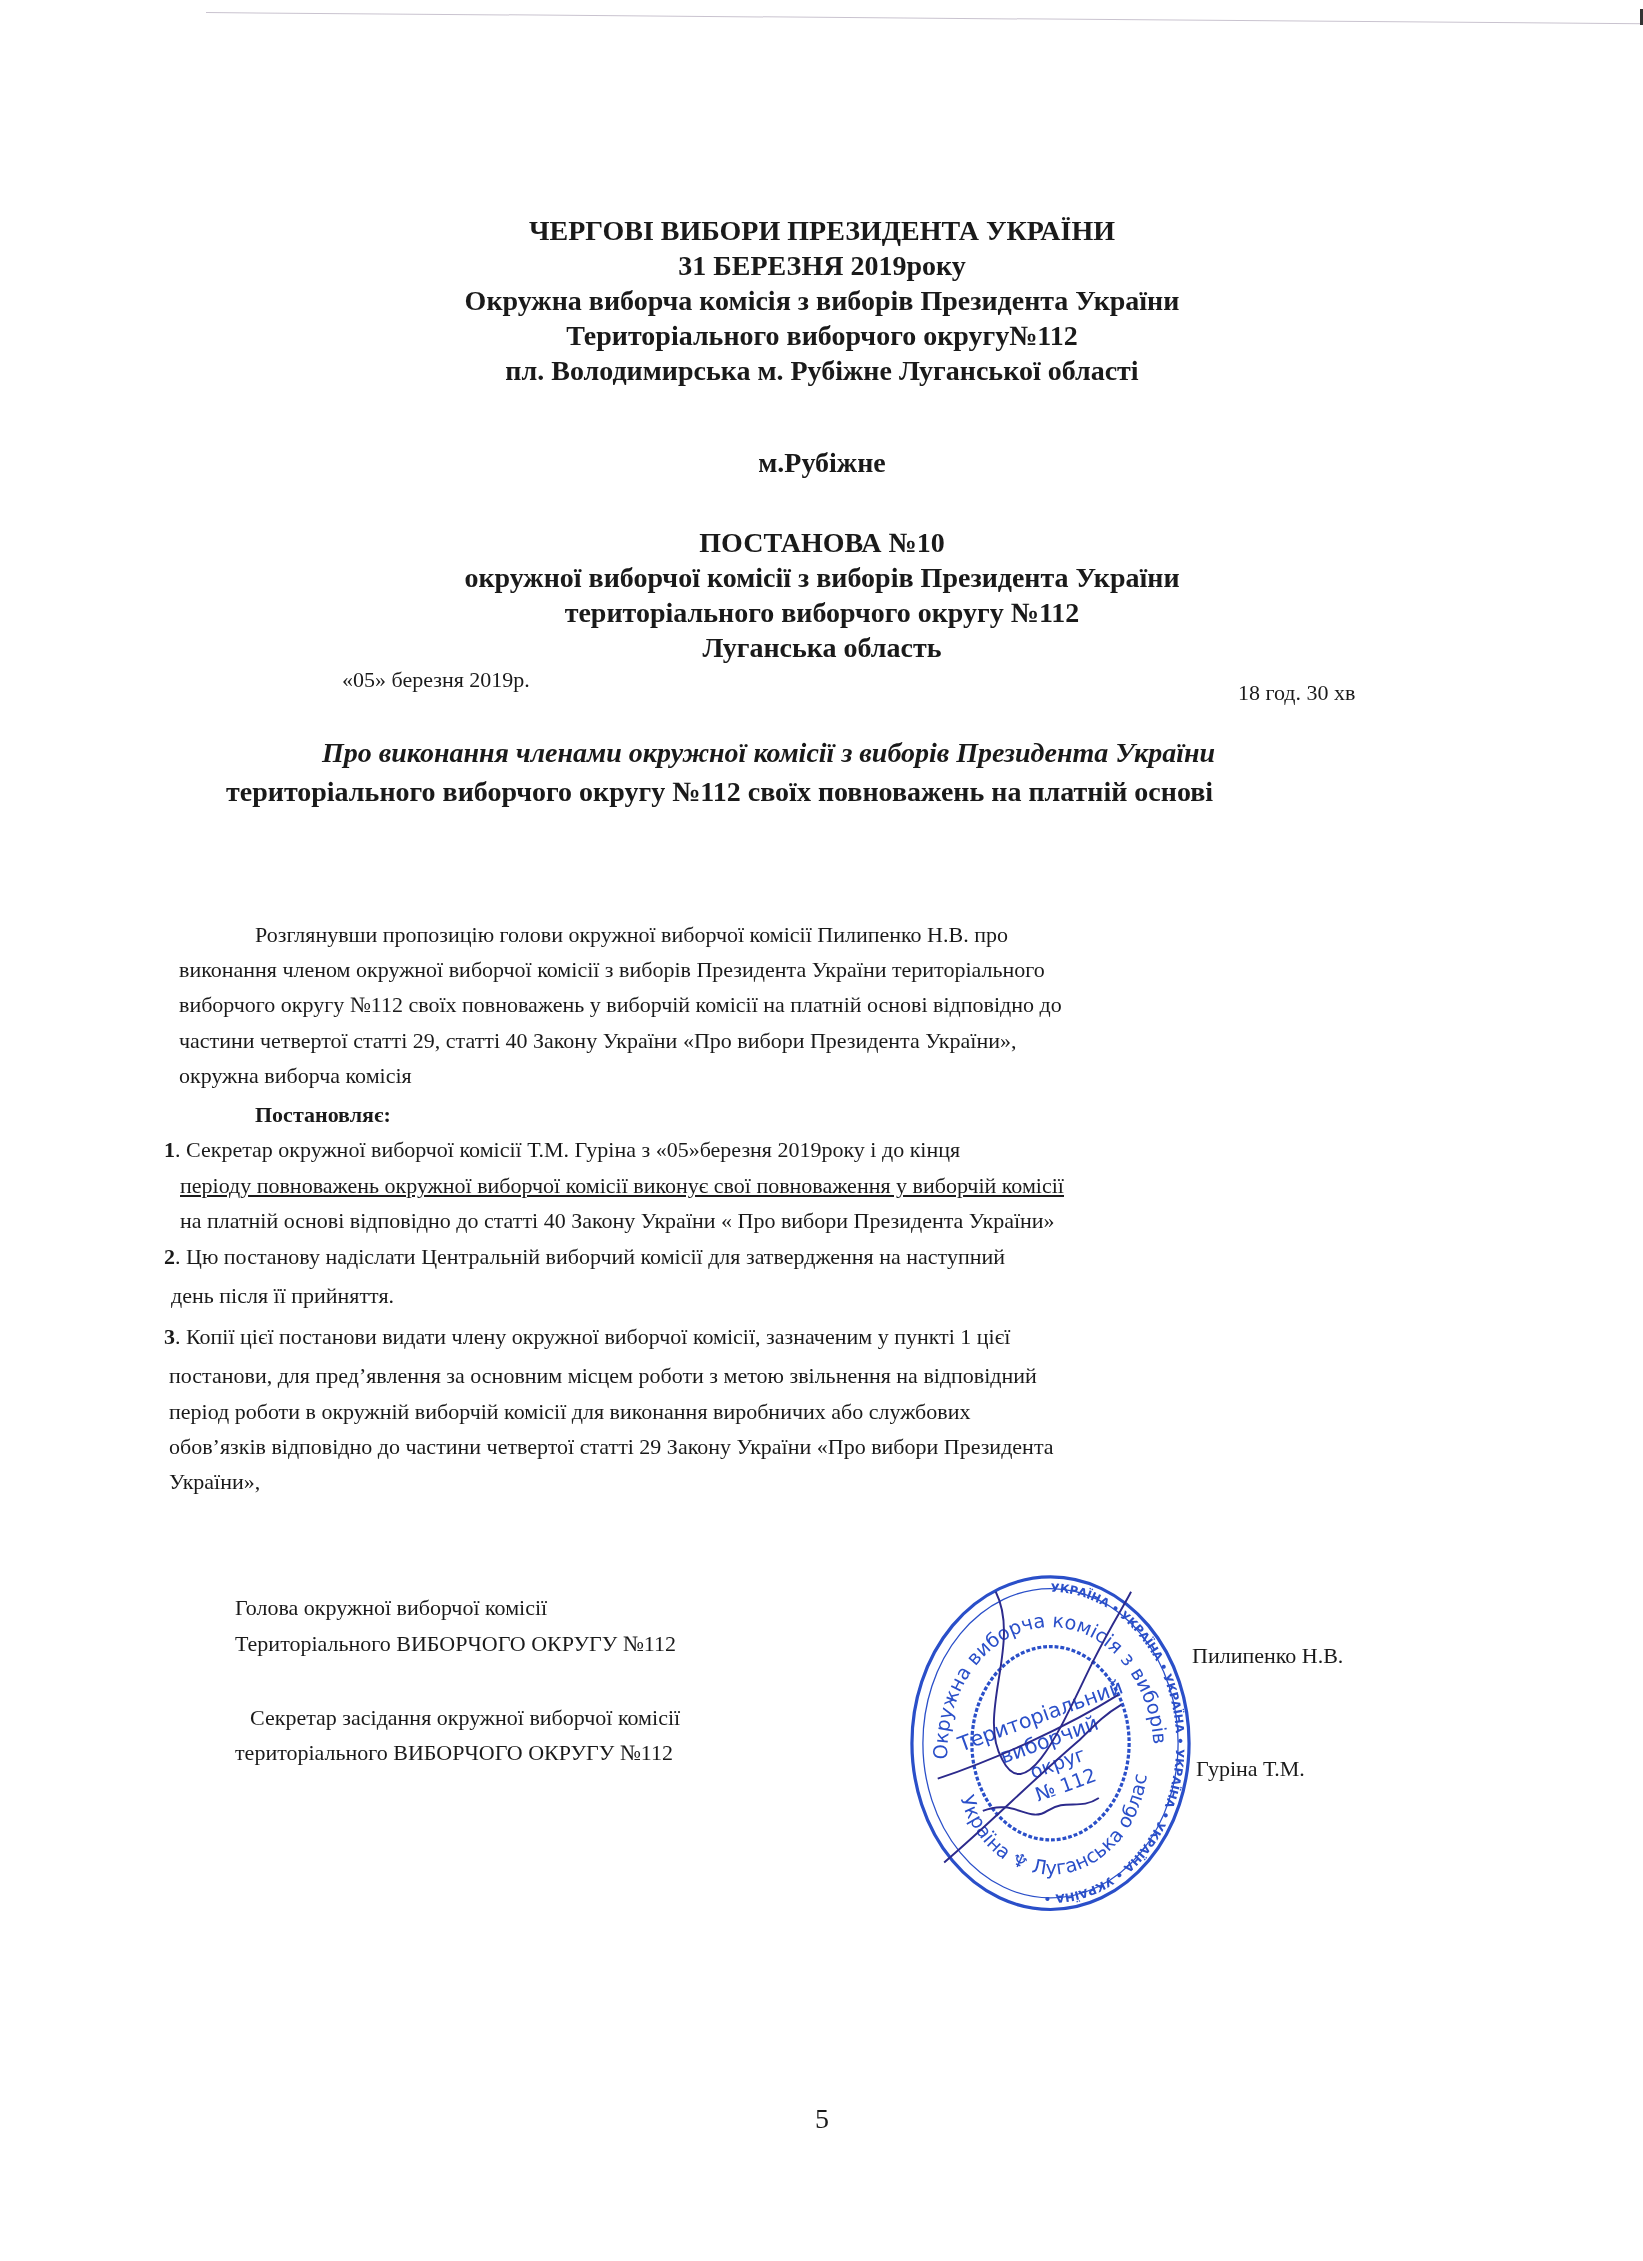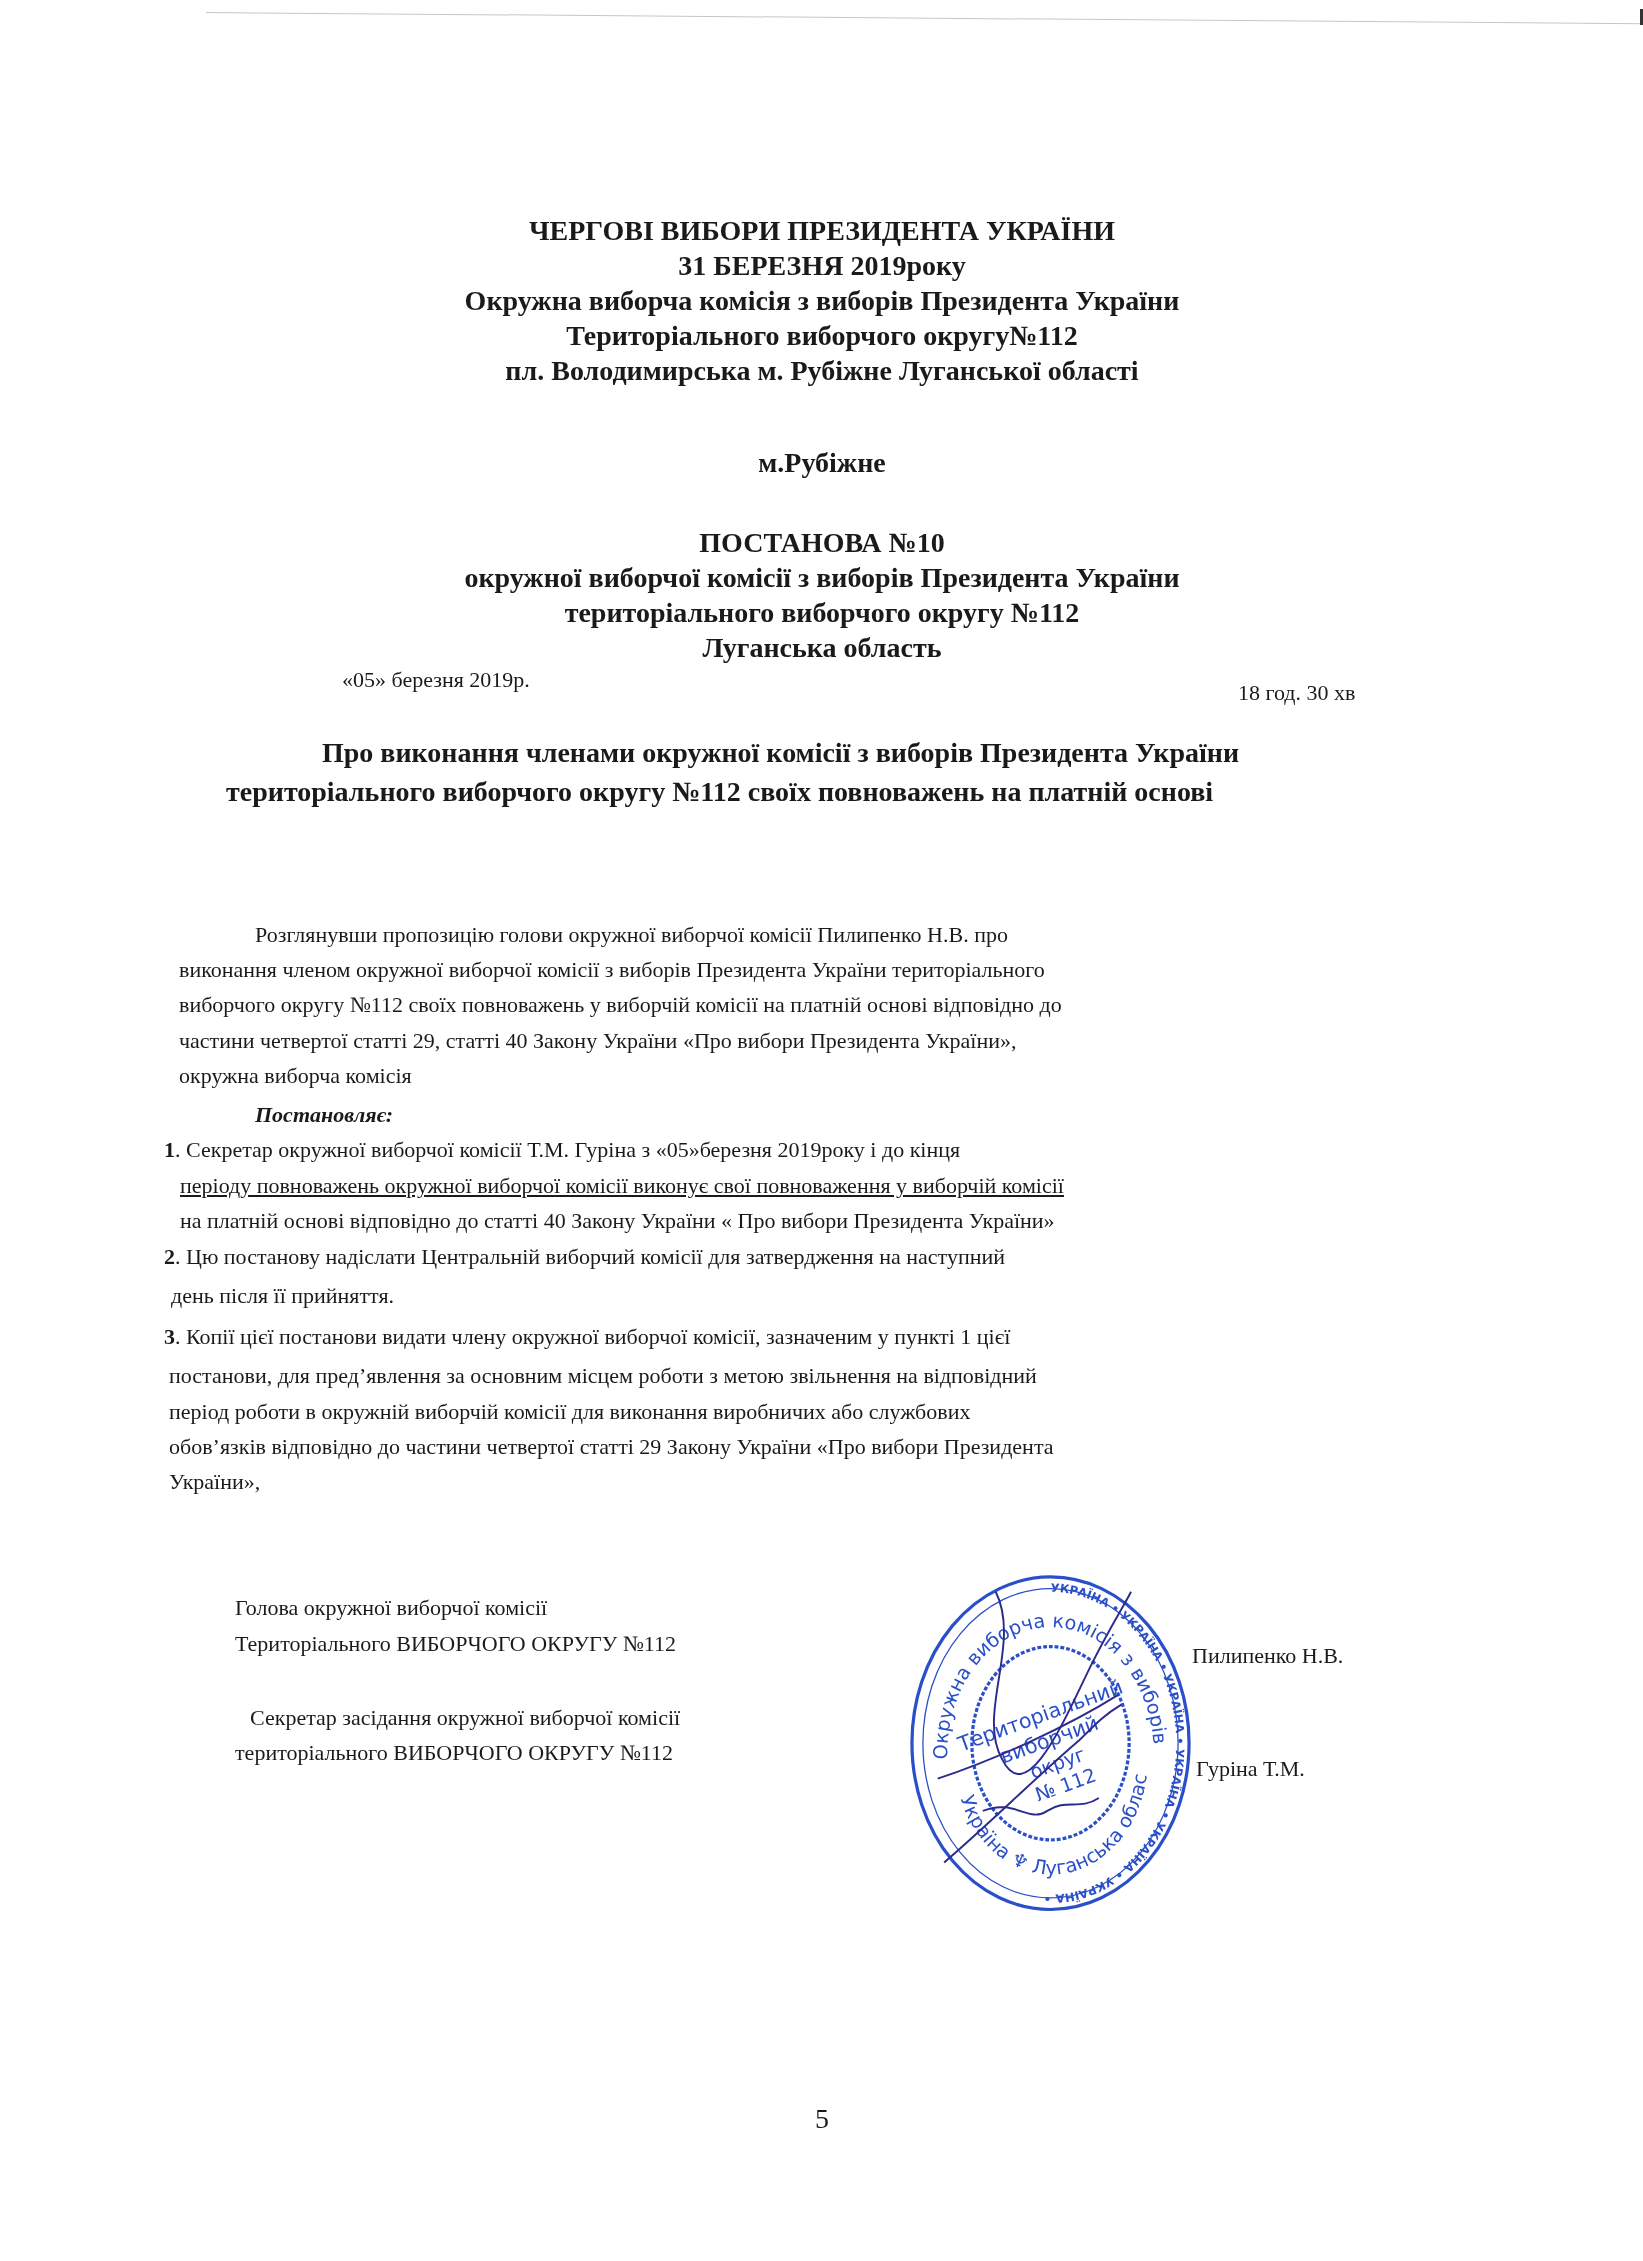--- a/index.html
+++ b/index.html
@@ -38,32 +38,32 @@
   <div class="center hdr" style="top:525px;">
     <div>ПОСТАНОВА №10</div>
     <div>окружної виборчої комісії з виборів Президента України</div>
     <div>територіального виборчого округу №112</div>
     <div>Луганська область</div>
   </div>
 
   <div class="l" style="left:342px; top:664px;">«05» березня 2019р.</div>
   <div class="l" style="left:1228px; top:677px;margin-left:10px;">18 год.  30 хв</div>
 
-  <div class="title" style="left:322px; top:735px;">Про виконання членами окружної комісії з виборів Президента України</div>
+  <div class="title" style="left:322px; top:735px;font-style:italic;">Про виконання членами окружної комісії з виборів Президента України</div>
   <div class="title" style="left:226px; top:774px;">територіального виборчого округу №112 своїх повноважень на платній основі</div>
 
   <div>
     <div class="l" style="left:255px; top:919px;">Розглянувши пропозицію голови окружної  виборчої  комісії  Пилипенко Н.В. про</div>
     <div class="l" style="left:179px; top:954px;">виконання членом окружної виборчої комісії з виборів Президента України територіального</div>
     <div class="l" style="left:179px; top:989px;">виборчого округу №112 своїх повноважень у виборчій комісії на платній основі відповідно до</div>
     <div class="l" style="left:179px; top:1025px;">частини четвертої статті 29, статті 40 Закону України «Про вибори Президента України»,</div>
     <div class="l" style="left:179px; top:1060px;">окружна виборча комісія</div>
   </div>
 
-  <div class="l b" style="left:255px; top:1099px;font-style:italic;">Постановляє:</div>
+  <div class="l b" style="left:255px; top:1099px;">Постановляє:</div>
 
   <div>
     <div class="l" style="left:164px; top:1134px;"><span class="b">1</span><span>. Секретар окружної виборчої комісії Т.М. Гуріна  з «05»березня 2019року і  до кінця</span></div>
     <div class="l" style="left:180px; top:1170px;text-decoration:underline;">періоду повноважень окружної виборчої комісії виконує свої повноваження у виборчій комісії</div>
     <div class="l" style="left:180px; top:1205px;">на платній основі відповідно до статті 40 Закону України « Про вибори Президента України»</div>
   </div>
 
   <div>
     <div class="l" style="left:164px; top:1241px;"><span class="b">2</span><span>.   Цю постанову надіслати Центральній виборчий комісії для затвердження на наступний</span></div>
     <div class="l" style="left:171px; top:1280px;">день після її прийняття.</div>

